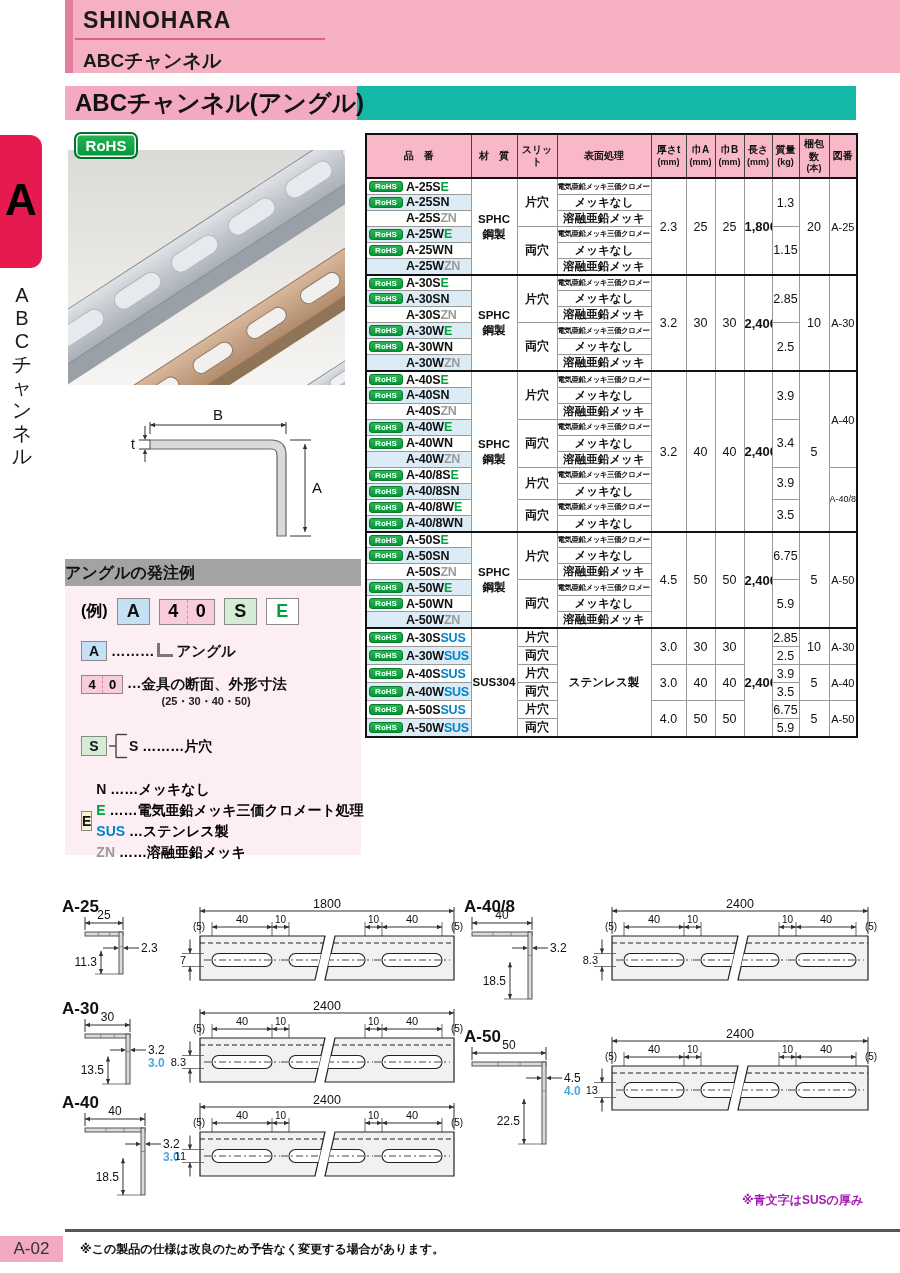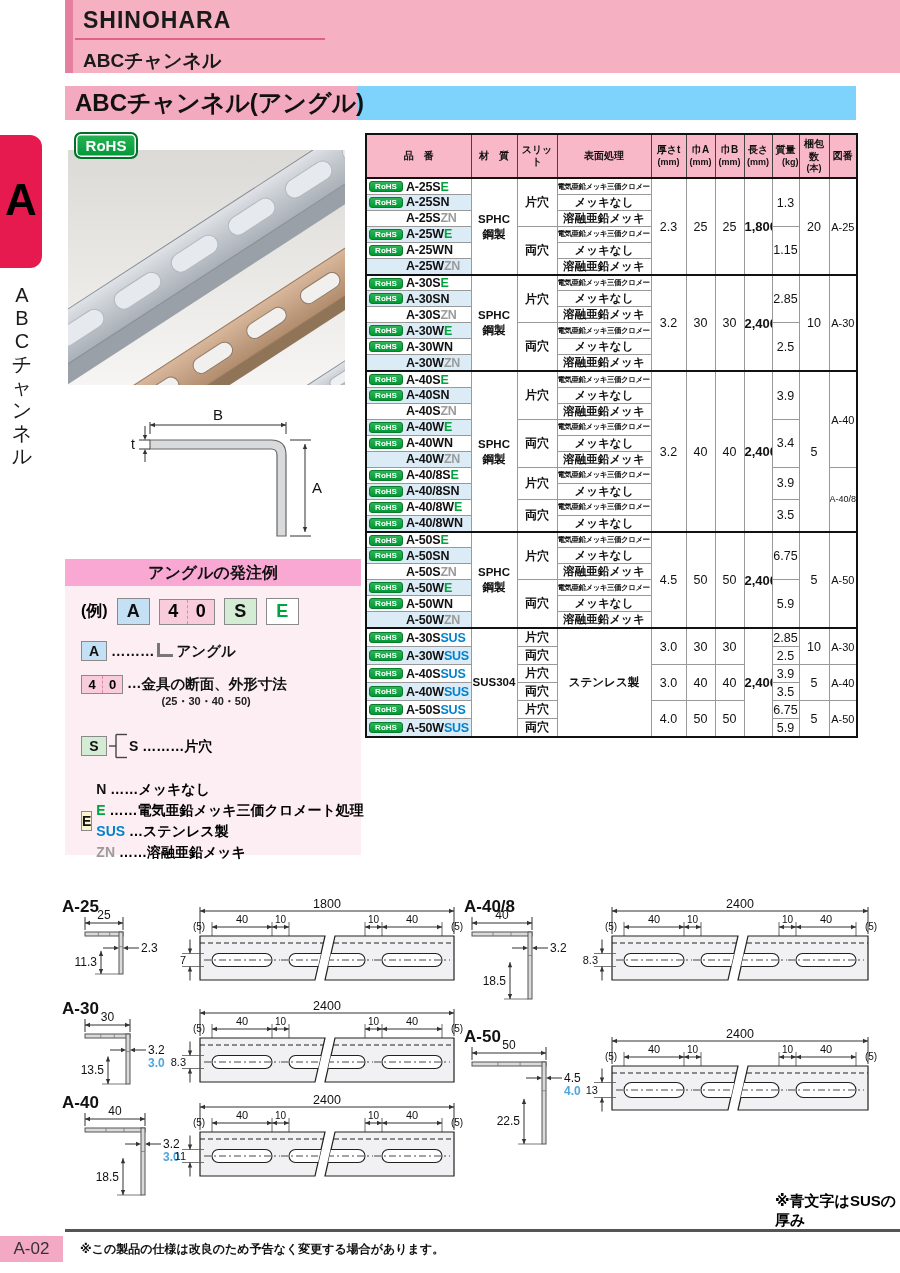--- a/index.html
+++ b/index.html
@@ -7,37 +7,37 @@
   #page { position:relative; width:900px; height:1273px; background:#fff; overflow:hidden; }
 
   
   .banner { position:absolute; left:65px; top:0; width:835px; height:73px; background:#f5b1c2; }
   .banner-strip { position:absolute; left:0; top:0; width:8px; height:73px; background:#e57f9f; }
   .brand { position:absolute; left:18px; top:7px; font-size:23px; font-weight:bold; letter-spacing:1px; color:#1a1a1a; }
   .brand-rule { position:absolute; left:10px; top:38px; width:250px; height:2px; background:#e25f86; }
   .series { position:absolute; left:18px; top:48px; font-size:19px; font-weight:bold; color:#1a1a1a; }
 
   
-  .titleband { position:absolute; left:65px; top:86px; width:791px; height:34px; background:#7dd3fc; }
+  .titleband { position:absolute; left:65px; top:86px; width:791px; height:34px; background:#14b8a6; }
   .titleband-dark { position:absolute; left:0; top:0; width:292px; height:34px; background:#f3a9bf; }
   .page-title { position:absolute; left:10px; top:0; line-height:34px; font-size:24px; font-weight:bold; color:#111; white-space:nowrap; }
 
   
   .tab { position:absolute; left:0; top:135px; width:42px; height:133px; background:#e71a4f; border-radius:0 12px 12px 0; text-align:center; }
   .tab-letter { font-size:44px; font-weight:bold; color:#000; line-height:130px; }
   .vtext { position:absolute; left:9px; top:284px; width:26px; text-align:center; color:#1a1a1a; }
   .vtext div { font-size:20px; line-height:23px; }
 
   
   .photo { position:absolute; left:68px; top:150px; width:277px; height:235px; overflow:hidden; }
   .rohs-big { position:absolute; left:74px; top:132px; width:64px; height:27px; background:linear-gradient(#29b554,#00973a); border:2px solid #00702a; border-radius:7px; box-shadow:inset 0 0 0 1.5px #fff; color:#fff; font-weight:bold; font-size:15px; text-align:center; line-height:23px; }
 
   
   .order { position:absolute; left:65px; top:559px; width:296px; height:296px; background:#fdeef3; }
-  .order-head { height:27px; background:#f9a8d4; text-align:center; font-size:16px; font-weight:bold; line-height:27px; color:#111; }
+  .order-head { height:27px; background:#a3a3a3; font-size:16px; font-weight:bold; line-height:27px; color:#111; }
   .order-body { position:relative; padding:12px 10px 0 16px; }
   .ex-row { display:flex; align-items:center; gap:9px; margin-bottom:16px; }
   .ex-label { font-size:16px; font-weight:bold; }
   .obox { display:inline-flex; align-items:center; justify-content:center; border:1.5px solid #8a8a8a; font-weight:bold; color:#111; background:#fff; }
   .obox.big { width:33px; height:27px; font-size:18px; }
   .opair { display:inline-flex; border:1.5px solid #8a8a8a; }
   .opair span { display:inline-flex; align-items:center; justify-content:center; font-weight:bold; background:#f8ccda; }
   .opair.big span { width:27px; height:24px; font-size:18px; }
   .opair span + span { border-left:1.5px dashed #d98aa0; }
   .opair.small span { width:20px; height:17px; font-size:13px; }
@@ -71,21 +71,21 @@
   td.slit { font-size:12px; font-weight:bold; }
   td.surf { font-size:11.5px; font-weight:bold; }
   td.surf.small { font-size:7.5px; letter-spacing:-0.5px; }
   td.num { font-size:12.5px; }
   td.len { font-size:13px;font-weight:bold; }
   td.fig { font-size:11px; }
   td.fig.small { font-size:9px; }
 
   
   .drawing { position:absolute; }
-  .note-blue { position:absolute; left:775px; top:1192px; font-size:15px; font-weight:bold; color:#000000; }
+  .note-blue { position:absolute; left:742px; top:1192px; font-size:12px; font-weight:bold; color:#a21caf; }
 
   
   .foot-line { position:absolute; left:65px; top:1229px; width:835px; height:3px; background:#555; }
   .foot-box { position:absolute; left:0; top:1236px; width:63px; height:26px; background:#f3a8c3; text-align:center; font-size:17px; color:#333; line-height:26px; }
   .foot-note { position:absolute; left:80px; top:1241px; font-size:12px; font-weight:bold; color:#111; }
 
   .secdiag { position:absolute; left:95px; top:396px; }
 </style>
 </head>
 <body>
@@ -291,21 +291,21 @@
             <th>
               <div>巾B</div>
               <div style="font-size:9px;">(mm)</div>
             </th>
             <th>
               <div>長さ</div>
               <div style="font-size:9px;">(mm)</div>
             </th>
             <th>
               <div>質量</div>
-              <div style="font-size:9px;text-align:right;">(kg)</div>
+              <div style="font-size:9px;">(kg)</div>
             </th>
             <th>
               <div>梱包数</div>
               <div style="font-size:9px;">(本)</div>
             </th>
             <th>
               <div>図番</div>
             </th>
           </tr>
         </thead>

